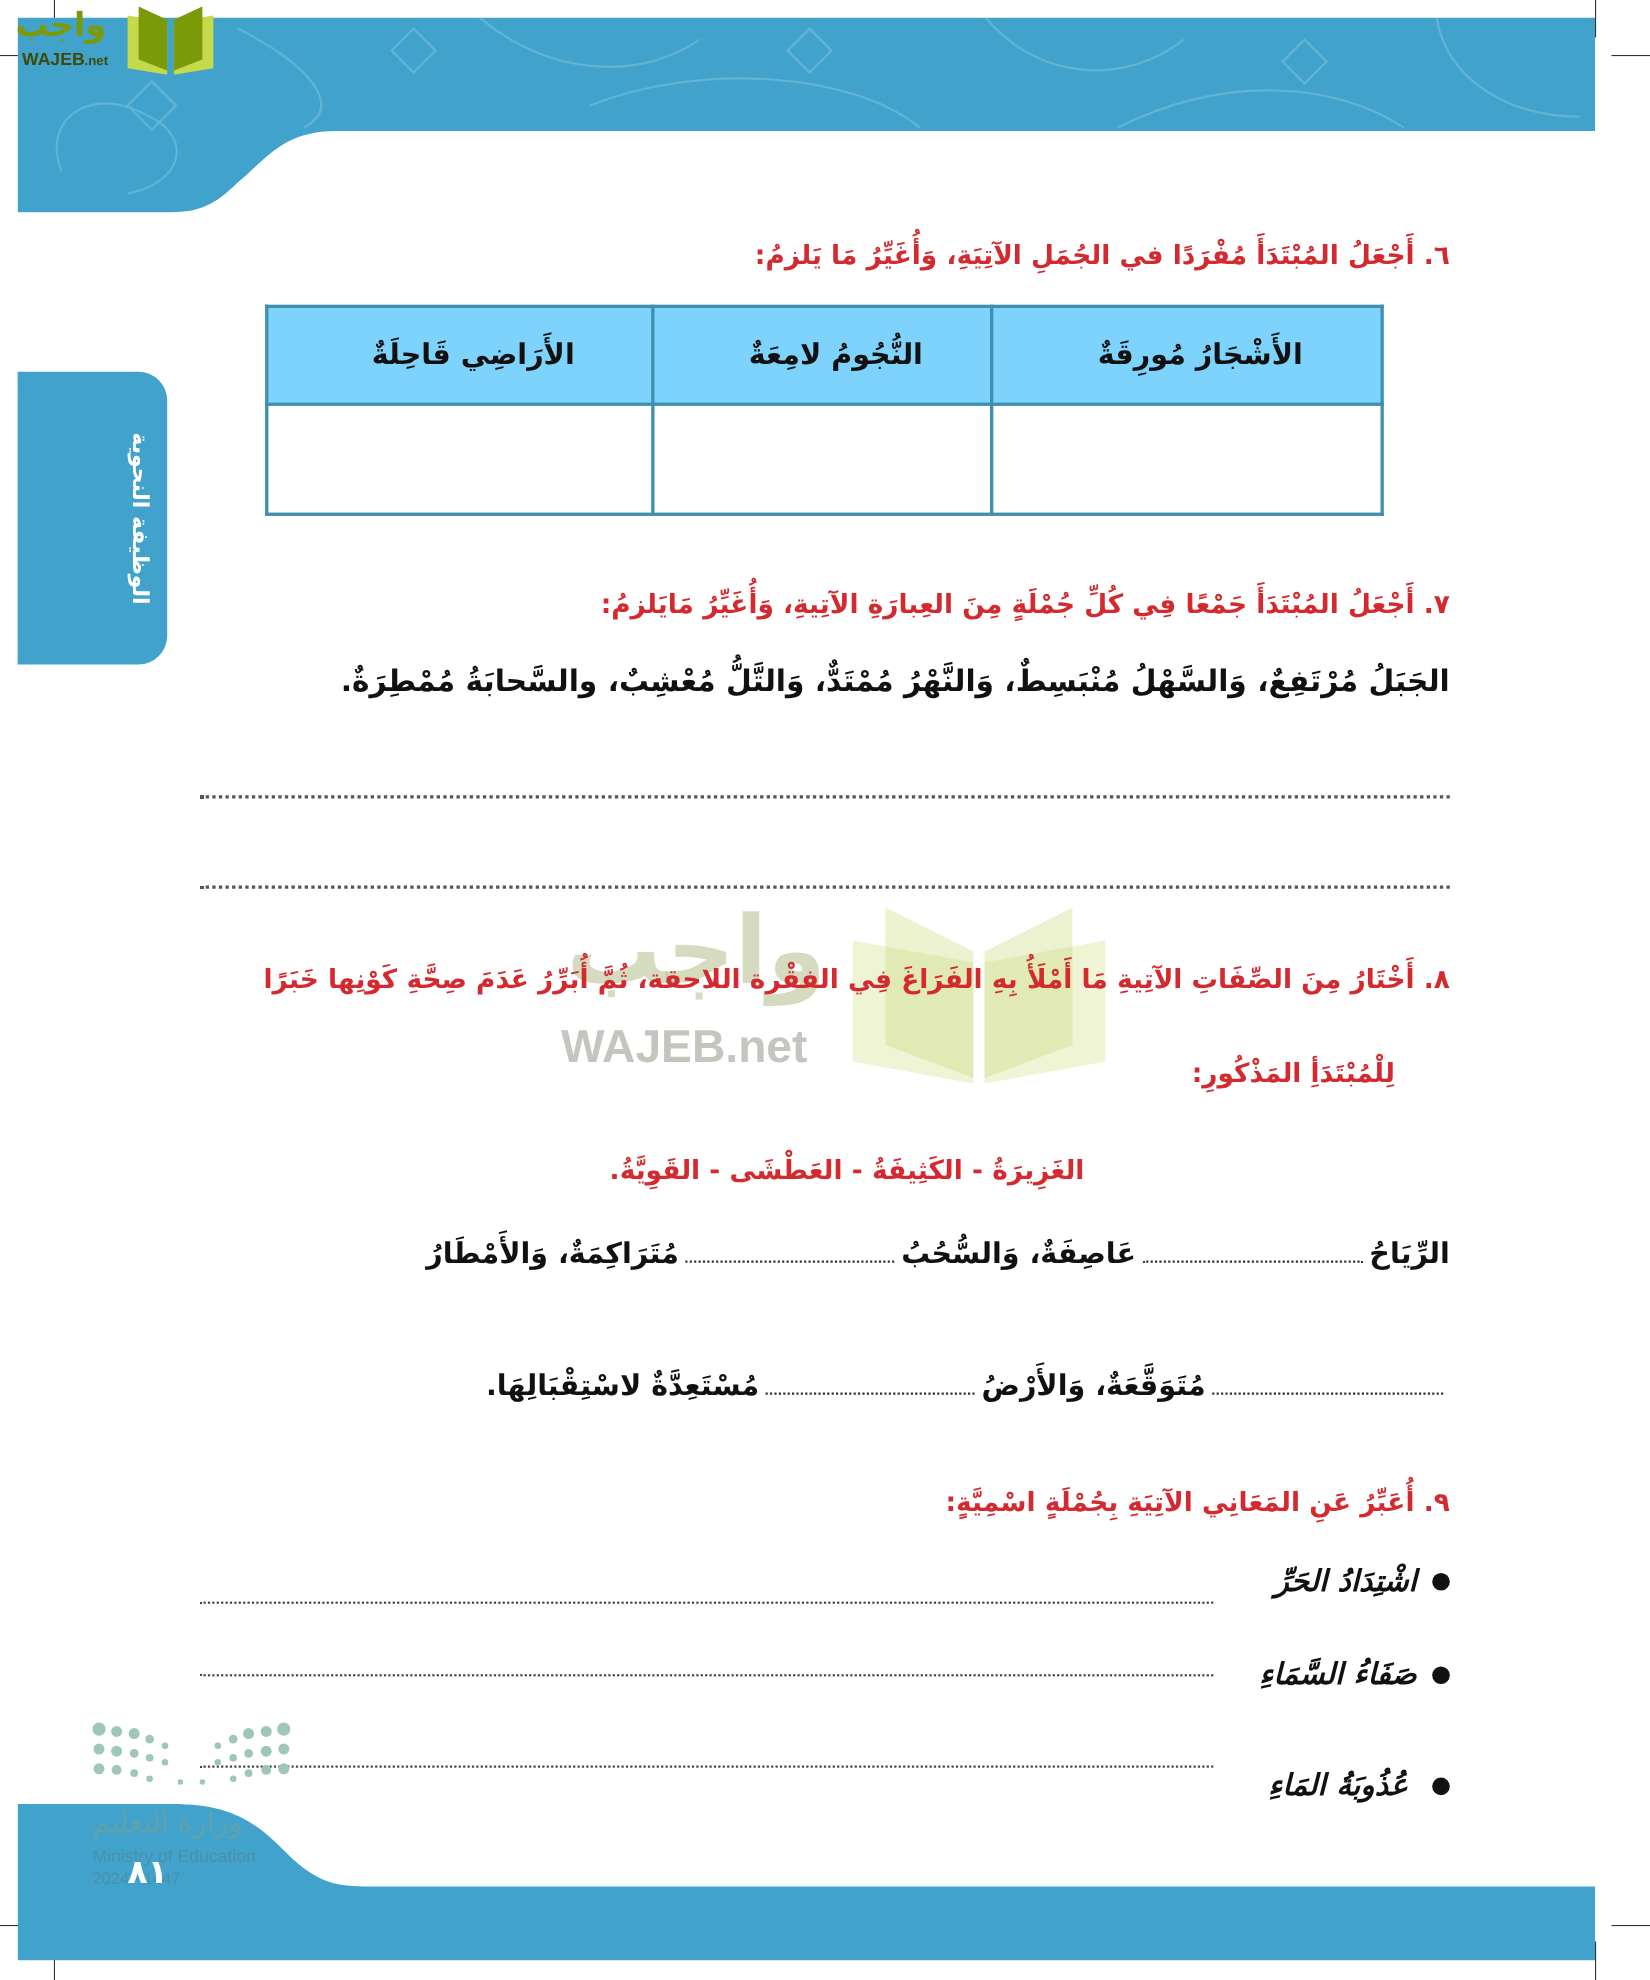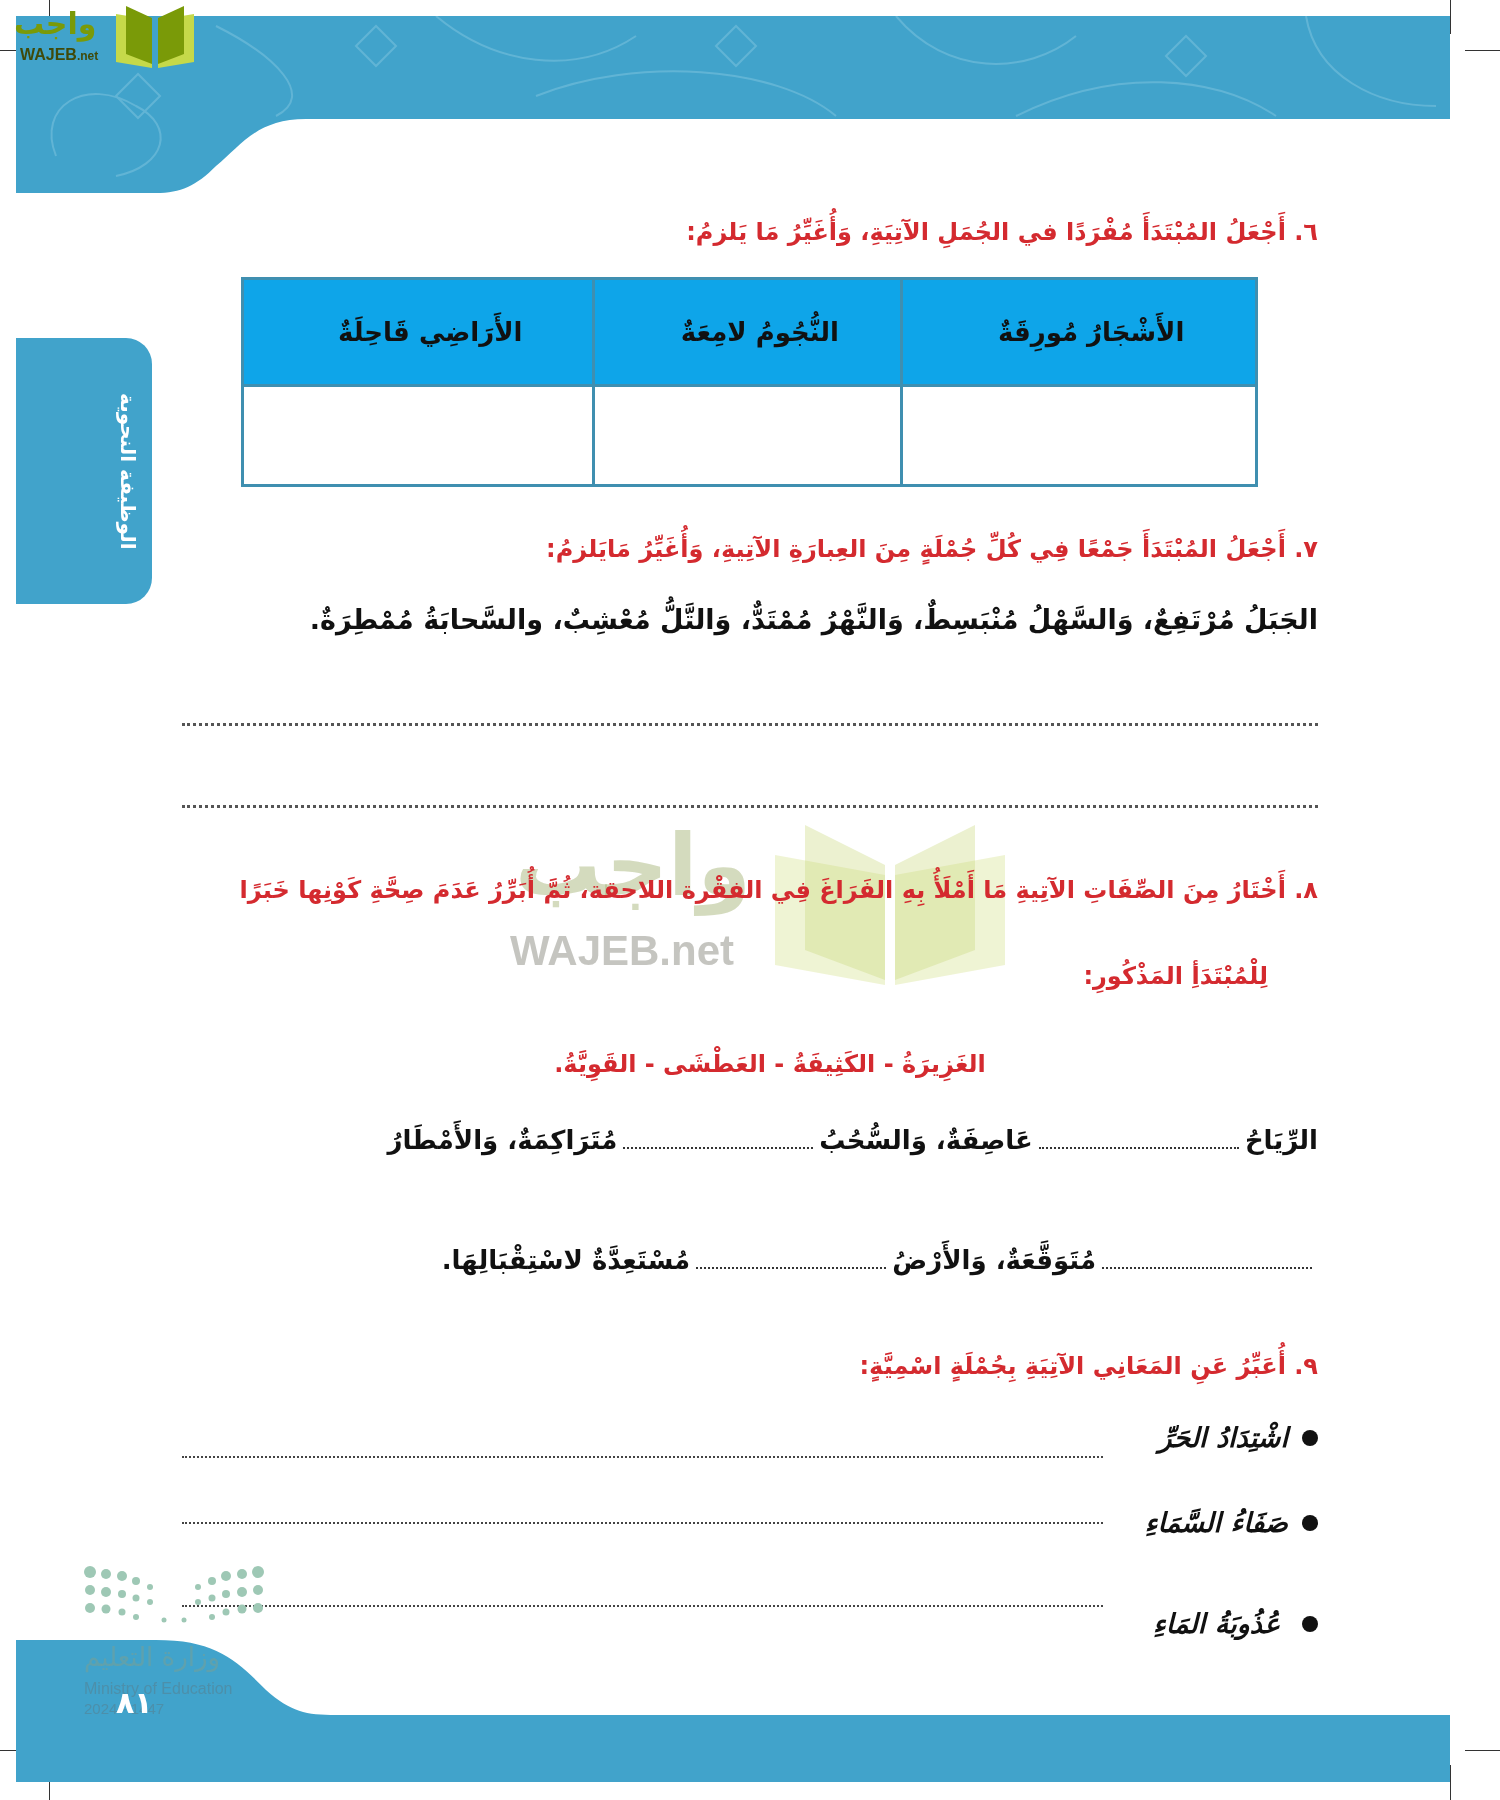--- a/index.html
+++ b/index.html
@@ -24,21 +24,21 @@
     
     .side-tab { position: absolute; left: 16px; top: 338px; width: 136px; height: 266px; background: #41a3cb; border-radius: 0 26px 26px 0; }
     .side-tab-label { position: absolute; left: 92px; top: 0; height: 266px; width: 40px; writing-mode: vertical-rl; color: #ffffff; font-size: 20px; font-weight: bold; display: flex; align-items: center; justify-content: center; direction: rtl; }
 
     
     .q-title { position: absolute; right: 182px; color: #d42a2f; font-weight: bold; font-size: 24px; direction: rtl; text-align: center; white-space: nowrap; }
 
     
     .ex-table { position: absolute; left: 241px; top: 277px; width: 1017px; height: 189px; border-collapse: collapse; direction: rtl; }
     .ex-table td { border: 3px solid #3f8fb0; text-align: center; vertical-align: middle; font-size: 26px; font-weight: bold; color: #111; }
-    .ex-table tr.head td { background: #0ea5e9; height: 107px; padding-left: 24px; }
+    .ex-table tr.head td { background: #7dd3fc; height: 89px; padding-left: 24px; }
     .ex-table tr.body td { background: #ffffff; height: 100px; }
 
     
     .body-line { position: absolute; right: 182px; font-size: 27px; font-weight: bold; color: #111; direction: rtl; white-space: nowrap; }
 
     .dotted { position: absolute; border-top: 3px dotted #555; height: 0; }
     .dotted.fine { border-top: 2px dotted #444; }
 
     
     .word-list { position: absolute; left: 500px; width: 540px; top: 1050px; text-align: center; color: #d42a2f; font-size: 24px; font-weight: bold; direction: rtl; }

